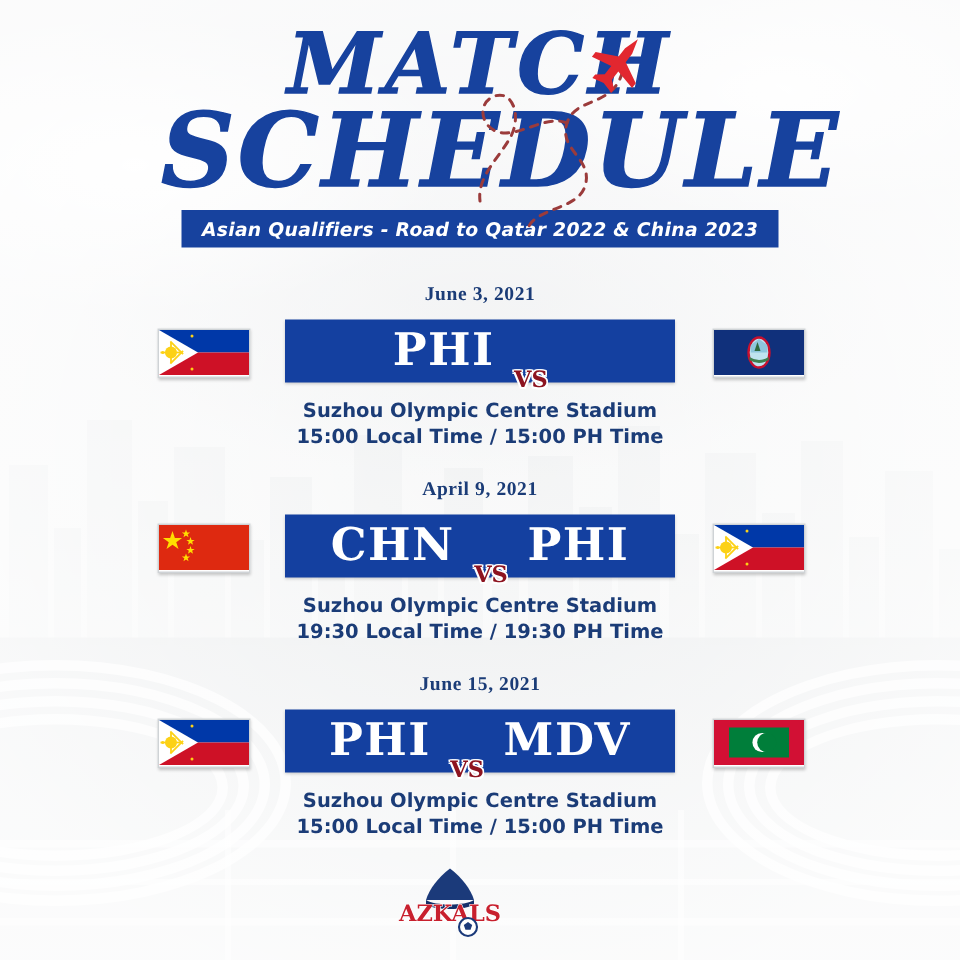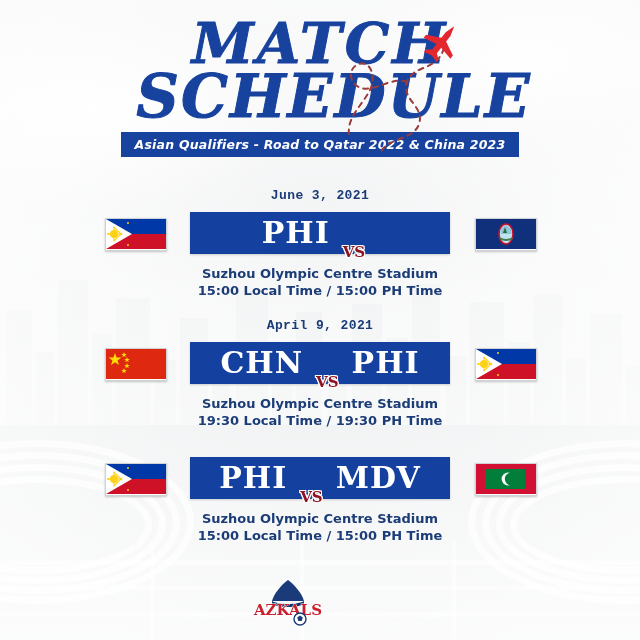--- a/index.html
+++ b/index.html
@@ -41,33 +41,33 @@
   .header{position:absolute;left:0;top:18px;width:640px;text-align:center;font-style:italic;}
   .title-wrap{position:relative;display:inline-block;}
   .ttl{
     font-family:"DejaVu Serif", serif;
     font-weight:bold;color:#17429e;
     letter-spacing:1px;line-height:.92;
     text-transform:uppercase;
     -webkit-text-stroke:1px #17429e;
   }
   .ttl1{font-size:56px;letter-spacing:3px;}
-  .ttl2{font-size:59px;letter-spacing:2px;margin-left:28px;}
+  .ttl2{font-size:68px;letter-spacing:2px;margin-left:28px;}
   .plane-svg{position:absolute;left:233px;top:-4px;width:120px;height:150px;pointer-events:none;}
   .subbar{
     display:inline-block;background:#17429e;color:#fff;
     font-size:12.5px;font-weight:bold;letter-spacing:.2px;
     padding:5px 14px 5px 14px;margin-top:8px;
     font-family:"DejaVu Sans", sans-serif;
   }
 
   
   .match{position:absolute;left:0;width:640px;text-align:center;}
   .date{
-    font-family:Liberation Mono, monospace;
+    font-family:Liberation Serif, serif;
     font-size:13px;font-weight:bold;color:#1b3c77;letter-spacing:.4px;
   }
   .row{position:relative;height:46px;margin-top:7px;}
   .bar{
     position:absolute;left:190px;top:2px;width:260px;height:42px;
     background:#1440a0;box-shadow:0 1px 2px rgba(0,0,0,.18);
     display:flex;align-items:center;justify-content:center;
   }
   .team{
     font-family:"DejaVu Serif", serif;
@@ -88,21 +88,21 @@
   }
   .flag.left{left:105px;}
   .flag.right{left:475px;}
   .venue{
     margin-top:9px;
     font-family:"DejaVu Sans", sans-serif;
     font-size:13px;font-weight:bold;color:#1b3c77;line-height:1.32;
   }
 
   
-  .logo{position:absolute;left:0;bottom:6px;width:576px;text-align:center;}
+  .logo{position:absolute;left:12px;bottom:6px;width:576px;text-align:center;}
 
   .sr{position:absolute;width:1px;height:1px;overflow:hidden;clip:rect(0 0 0 0);}
 </style>
 </head>
 <body>
 
 <div id="poster">
 
   <div class="bg-layer bg-sky"></div>
 
@@ -262,20 +262,21 @@
       </div>
 
     </div>
     <div class="venue">
       <div>Suzhou Olympic Centre Stadium</div>
       <div>19:30 Local Time / 19:30 PH Time</div>
     </div>
   </div>
 
   <div class="match" style="top:448px;">
+    <div class="date">June 15, 2021</div>
     <div class="row">
 
       <div class="flag left">
         <svg viewBox="0 0 60 30" width="60" height="30" preserveAspectRatio="none">
           <rect x="0" y="0" width="60" height="15" fill="#0038a8"></rect>
           <rect x="0" y="15" width="60" height="15" fill="#ce1126"></rect>
           <polygon points="0,0 26,15 0,30" fill="#ffffff"></polygon>
           <circle cx="8" cy="15" r="4" fill="#fcd116"></circle>
           <g fill="#fcd116">
             <rect x="1" y="14.4" width="14" height="1.2"></rect>

